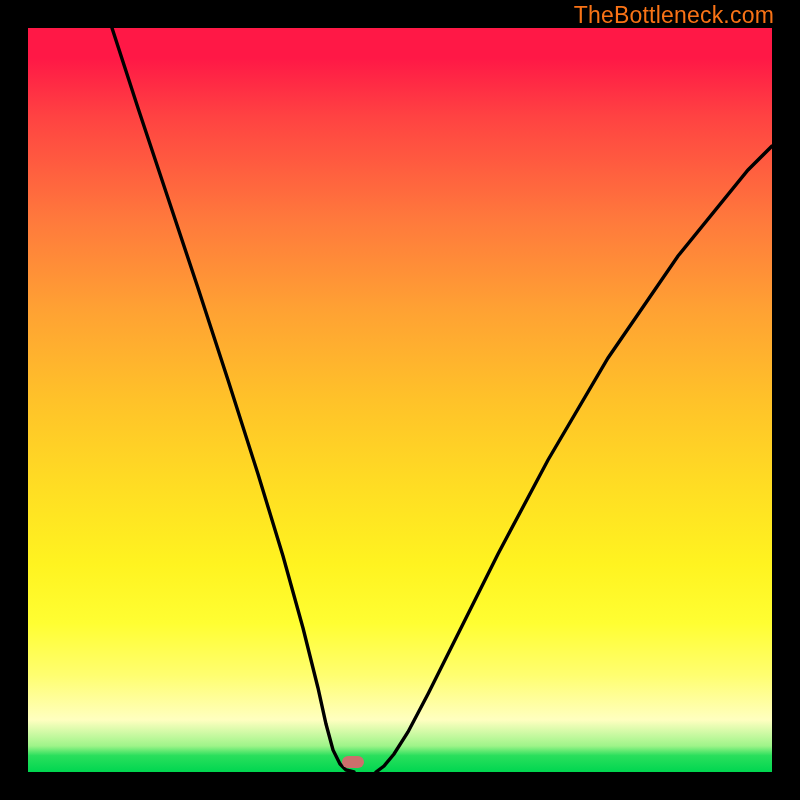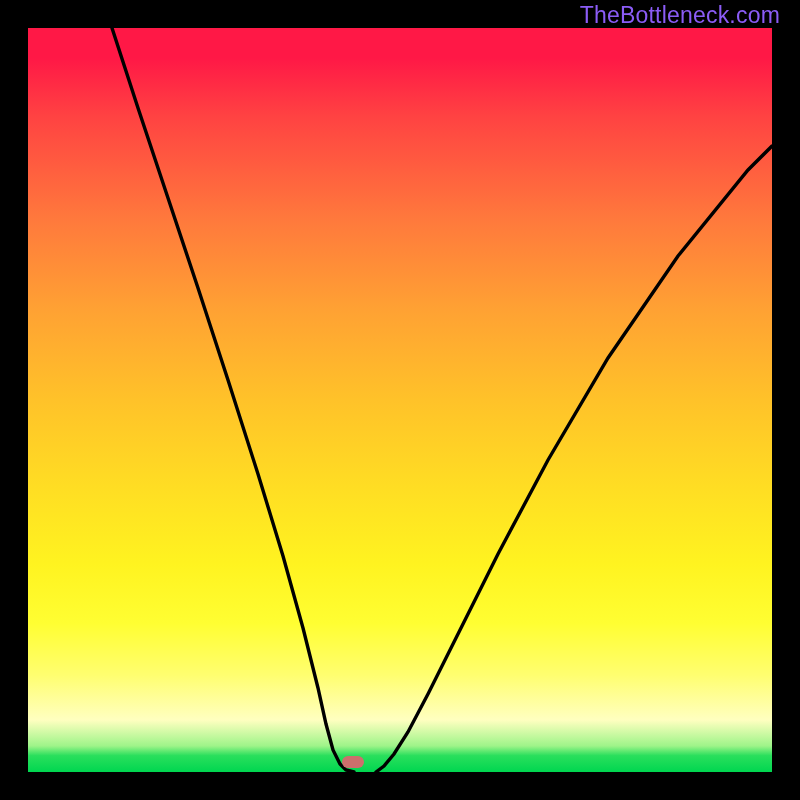--- a/index.html
+++ b/index.html
@@ -30,25 +30,25 @@
       #FFFE70 87%,
       #FFFFC0 93%,
       #9EF489 96.5%,
       #2ADF5C 97.8%,
       #00D650 100%
     );
   }
   .watermark {
     position: absolute;
     top: 2px;
-    right: 20px;
+    right: 26px;
     font-family: Arial, Helvetica, sans-serif;
     font-size: 23px;
     font-weight: 400;
-    color: #8b5cf6;
+    color: #f97316;
     letter-spacing: 0.2px;
   }
   svg.curve {
     position: absolute;
     left: 0;
     top: 0;
     width: 744px;
     height: 744px;
   }
   .marker {

